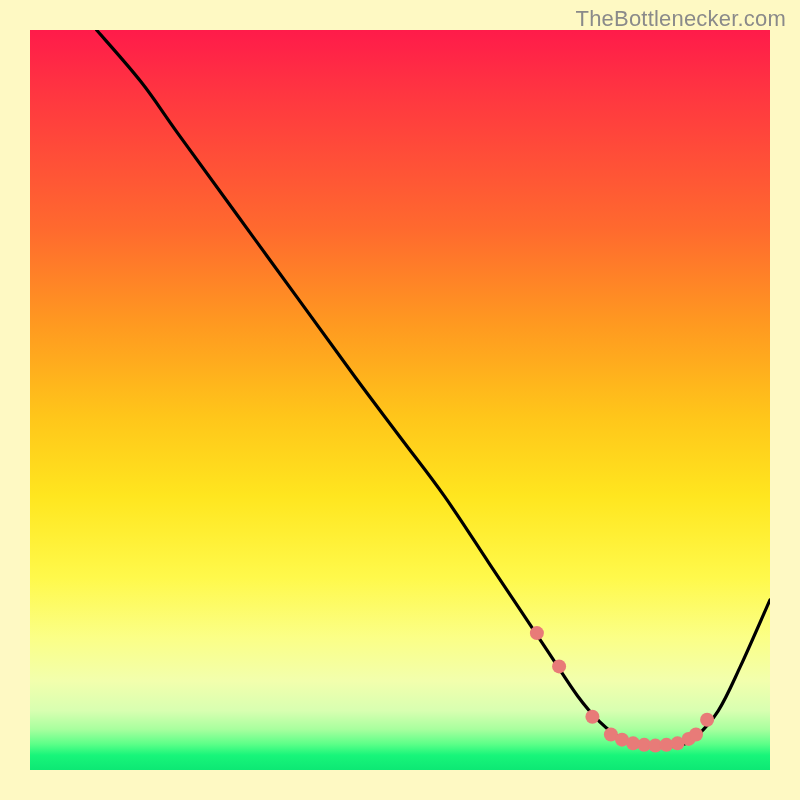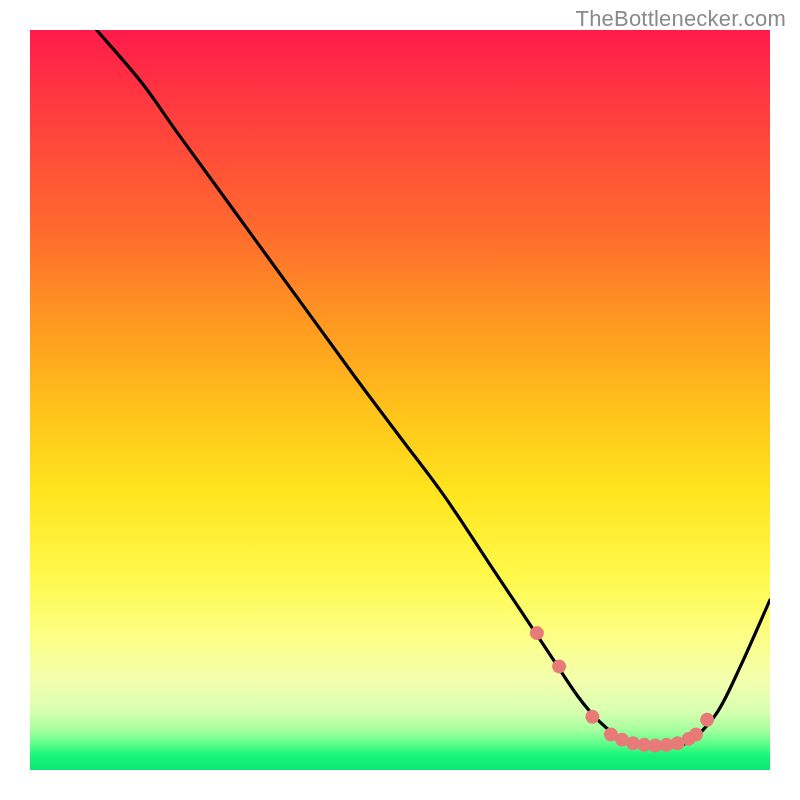--- a/index.html
+++ b/index.html
@@ -8,21 +8,21 @@
     width: 800px;
     height: 800px;
     background: #000;
     overflow: hidden;
     font-family: Arial, Helvetica, sans-serif;
   }
   .stage {
     position: relative;
     width: 800px;
     height: 800px;
-    background: #ffffff;
+    background: #fef9c3;
   }
   .attribution {
     position: absolute;
     top: 6px;
     right: 14px;
     color: #8a8a8a;
     font-size: 22px;
     font-weight: 500;
     letter-spacing: 0.2px;
     user-select: none;

